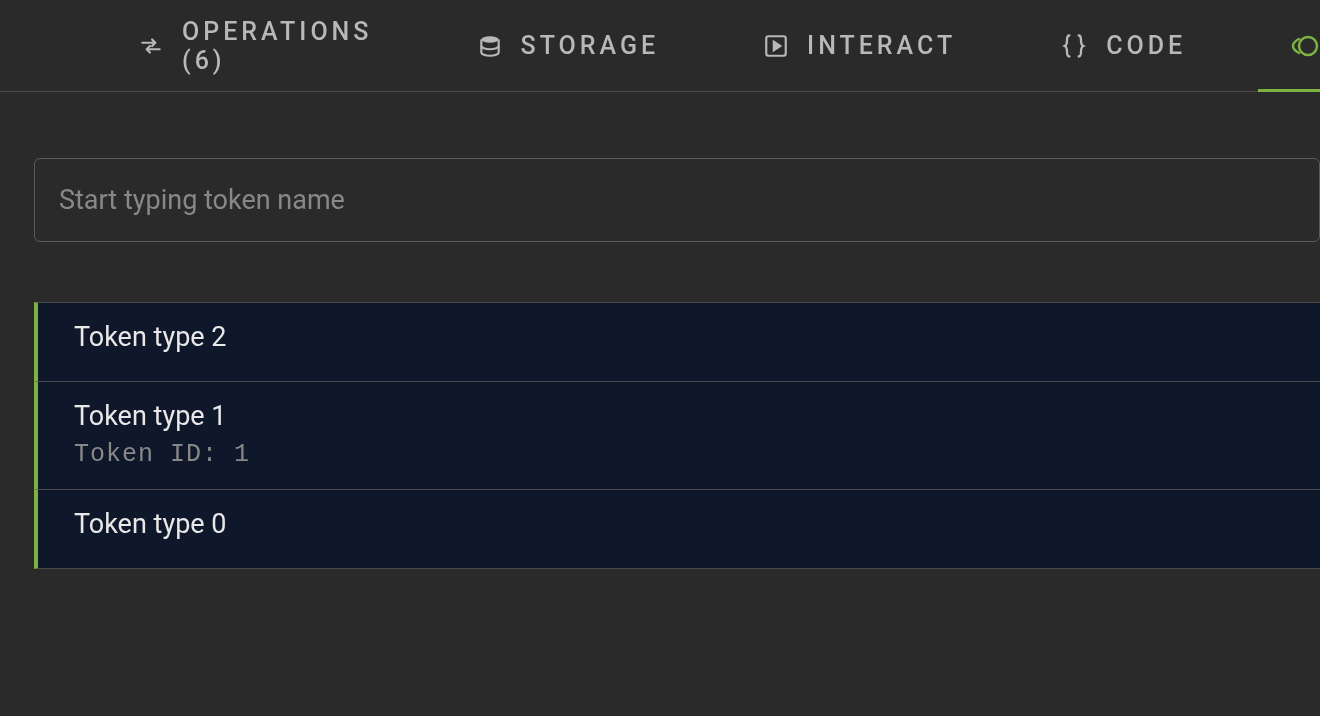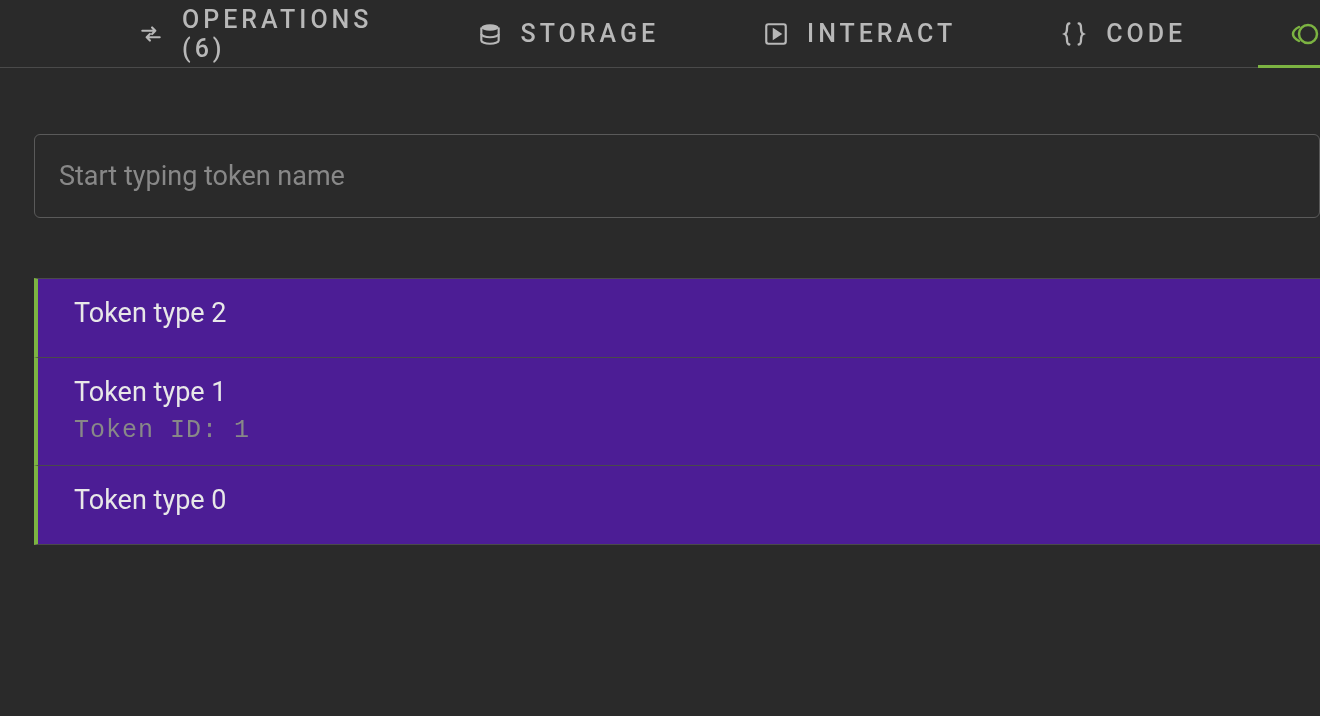--- a/index.html
+++ b/index.html
@@ -12,21 +12,21 @@
       font-family: -apple-system, BlinkMacSystemFont, 'Segoe UI', Roboto, Helvetica, Arial, sans-serif;
       width: 1320px;
       height: 716px;
       overflow: hidden;
     }
     
     
     .tab-bar {
       display: flex;
       align-items: center;
-      height: 68px;
+      height: 92px;
       border-bottom: 1px solid #4a4a4a;
       padding-left: 106px;
     }
     .tab {
       display: flex;
       align-items: center;
       height: 100%;
       padding: 0 32px;
       cursor: pointer;
       position: relative;
@@ -85,21 +85,21 @@
     
     
     .token-list {
       display: flex;
       flex-direction: column;
     }
     .token-item {
       border-left: 4px solid #7cb342;
       border-bottom: 1px solid #4a4a4a;
       padding: 18px 0 20px 36px;
-      background: #4c1d95;
+      background: #0f172a;
       cursor: pointer;
     }
     .token-item:first-child {
       border-top: 1px solid #4a4a4a;
     }
     .token-name {
       color: #e8e8e8;
       font-size: 27px;
       font-weight: 400;
       margin-bottom: 8px;

